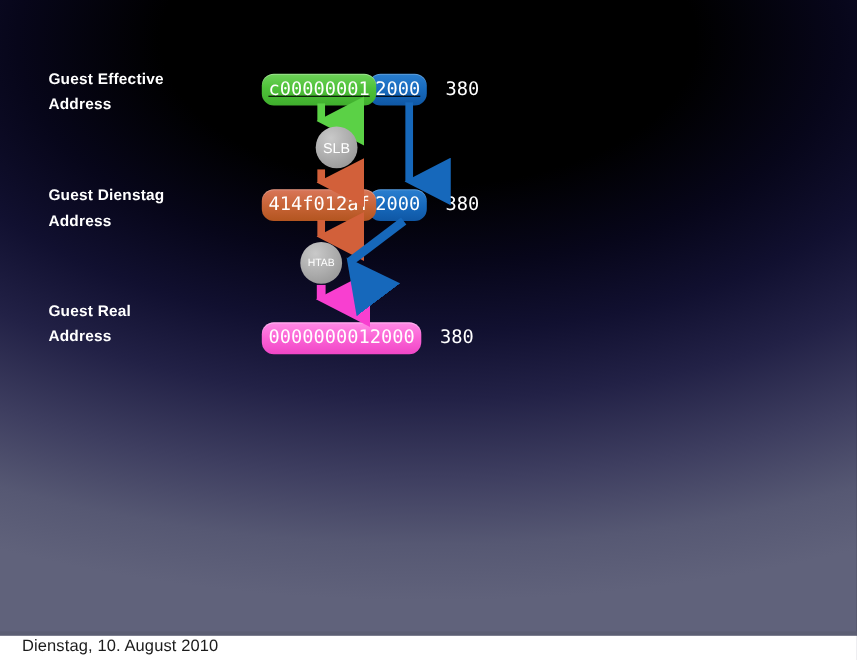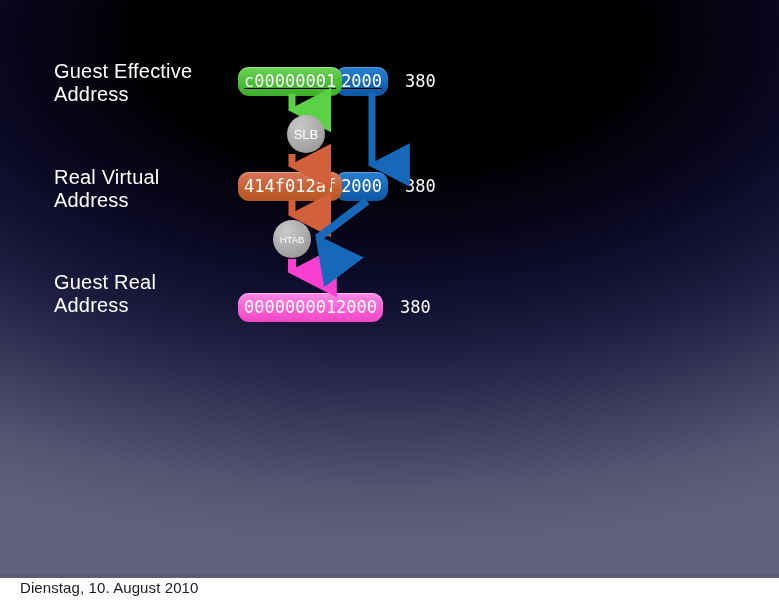--- a/index.html
+++ b/index.html
@@ -27,27 +27,27 @@
         rgba(17,16,48,1) 52%,
         rgba(34,33,70,1) 64%,
         rgba(62,62,96,1) 78%,
         rgba(86,88,115,1) 90%,
         rgba(96,98,123,1) 100%);
   }
 
   
   .row-label {
     position: absolute;
-    left: 54px;
+    left: 44px;
     color: #ffffff;
-    font-size: 20px;
+    font-size: 14px;
     line-height: 23px;
     letter-spacing: 0.2px;
     white-space: pre-line;
-    font-weight: 400;
+    font-weight: 700;
   }
   .row-label.r1 { top: 60px; }
   .row-label.r2 { top: 166px; }
   .row-label.r3 { top: 271px; }
 
   
   .addr-row {
     position: absolute;
     left: 238px;
     height: 30px;
@@ -207,21 +207,21 @@
   <div class="addr-row r1">
     <span class="seg pill seg-green">c00000001</span>
     <span class="seg pill seg-blue">2000</span>
     <span class="seg plain">380</span>
   </div>
 
   <div class="node node-slb">
     <span>SLB</span>
   </div>
 
-  <div class="row-label r2">Real Virtual
+  <div class="row-label r2">Guest Dienstag
 Address</div>
   <div class="addr-row r2">
     <span class="seg pill seg-orange">414f012af</span>
     <span class="seg pill seg-blue">2000</span>
     <span class="seg plain">380</span>
   </div>
 
   <div class="node node-htab">
     <span>HTAB</span>
   </div>

